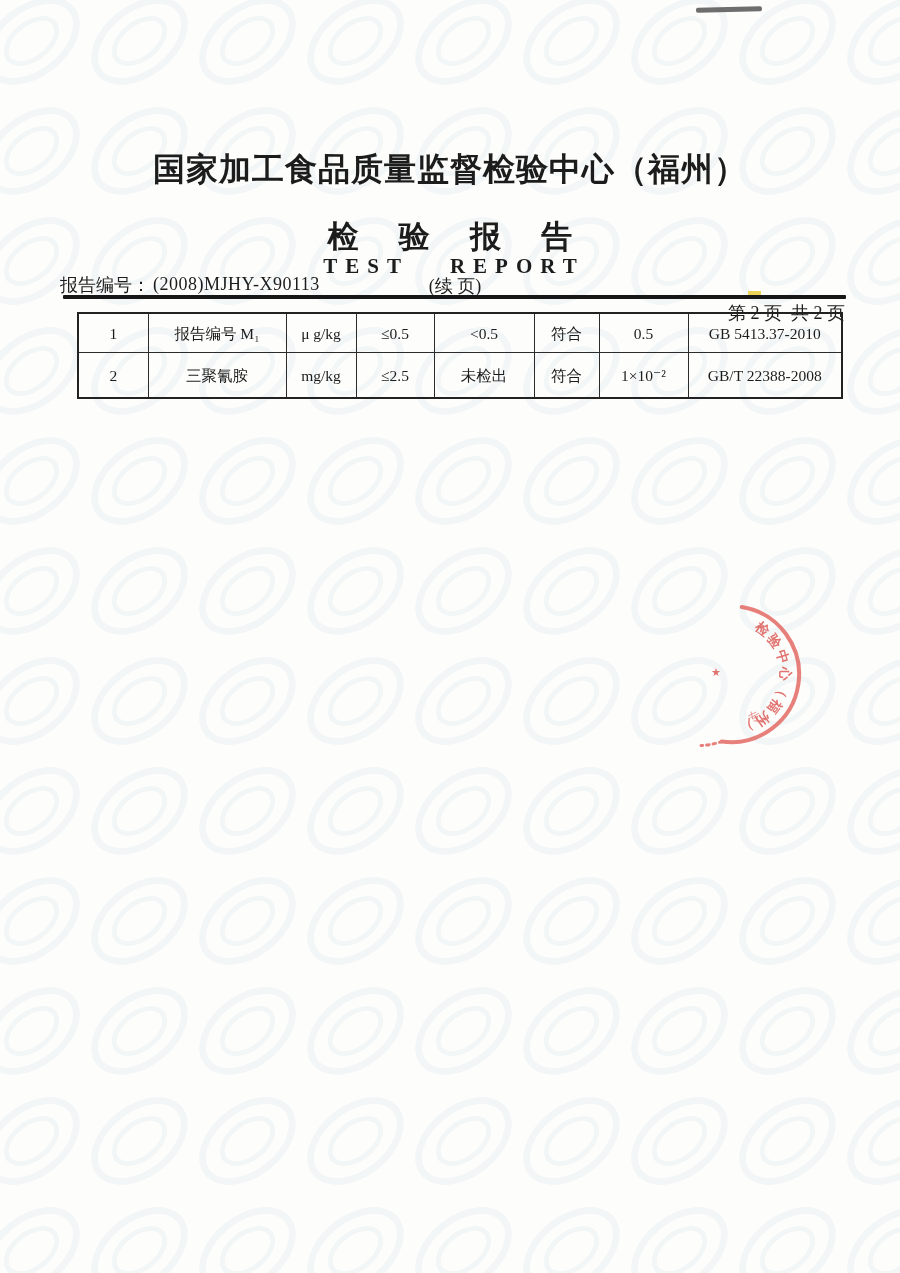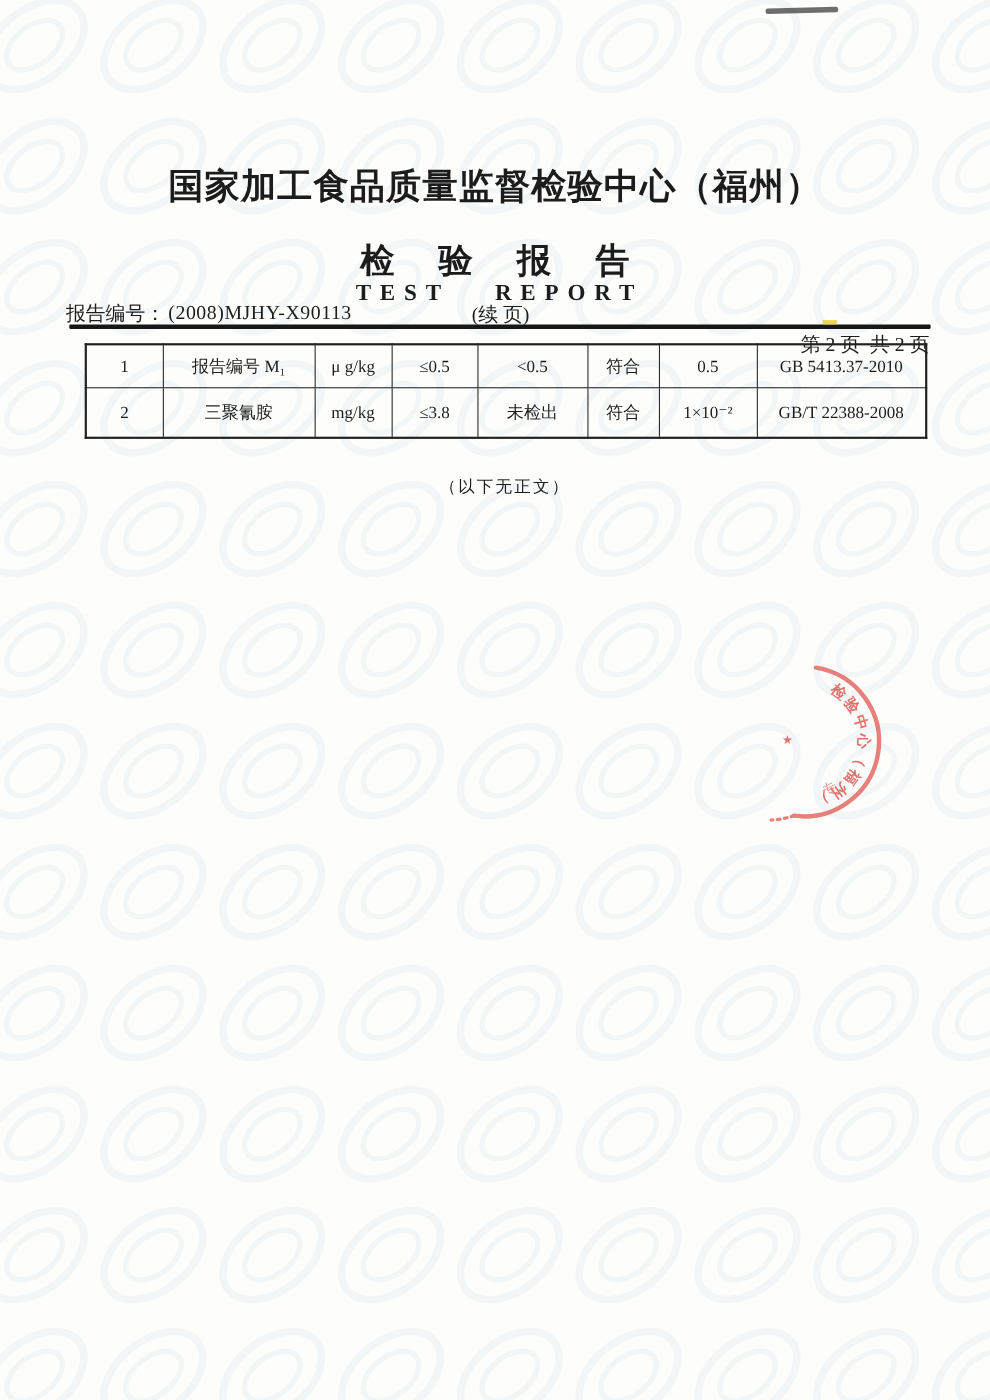--- a/index.html
+++ b/index.html
@@ -206,30 +206,29 @@
       <td>≤0.5</td>
       <td>&lt;0.5</td>
       <td>符合</td>
       <td>0.5</td>
       <td>GB 5413.37-2010</td>
     </tr>
     <tr class="data-row-2">
       <td>2</td>
       <td class="item-name">三聚氰胺</td>
       <td>mg/kg</td>
-      <td>≤3.8</td>
+      <td>≤2.5</td>
       <td>未检出</td>
       <td>符合</td>
       <td>1×10⁻²</td>
       <td>GB/T 22388-2008</td>
     </tr>
   </tbody>
     </table>
 
-  <div class="end-note">（以下无正文）</div>
 
   <svg class="stamp" viewBox="0 0 160 160" xmlns="http://www.w3.org/2000/svg">
     <defs>
       <path id="stamp-text-arc" d="M 98.9 31 A 51 51 0 0 1 70.6 126.8" fill="none"></path>
     </defs>
     <path d="M 86.8 9 A 68 68 0 0 1 66.7 143.5" fill="none" stroke="#e46f69" stroke-width="4" stroke-linecap="round"></path>
     <path d="M 66.7 143.5 A 68 68 0 0 1 46 147.5" fill="none" stroke="#e46f69" stroke-width="3" stroke-dasharray="2.5 4" stroke-linecap="round"></path>
     <text font-size="13.5" fill="#dd605c" letter-spacing="2.5" font-family="Liberation Serif, DejaVu Serif, serif" font-weight="bold">
       <textPath href="#stamp-text-arc">检验中心（福州）</textPath>
     </text>

